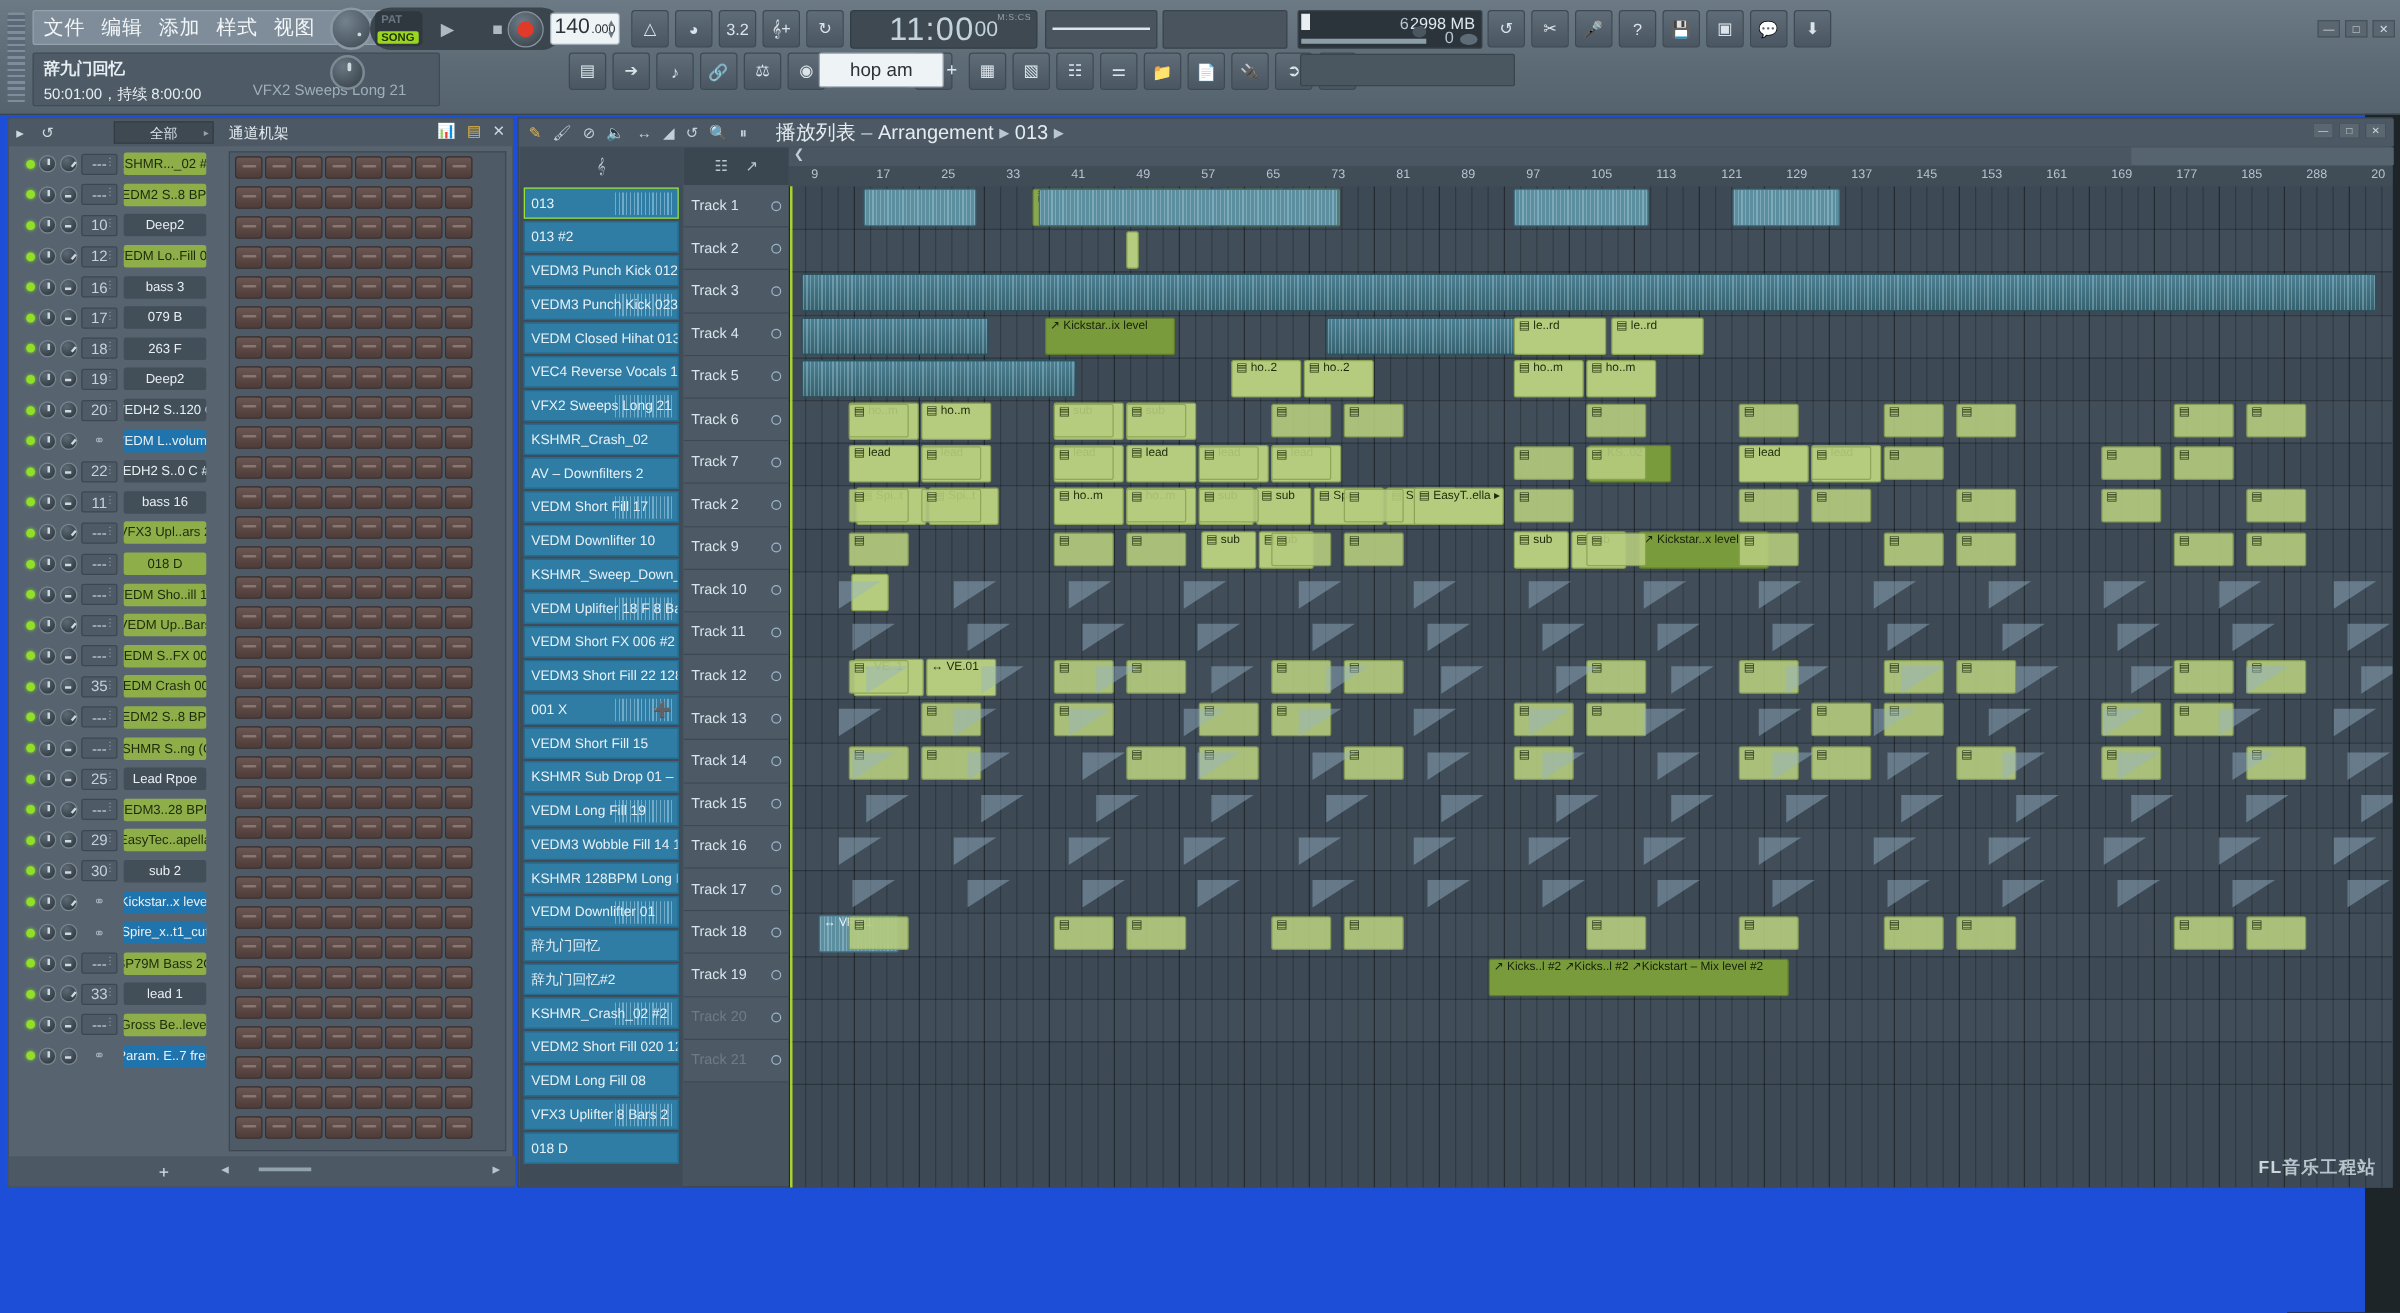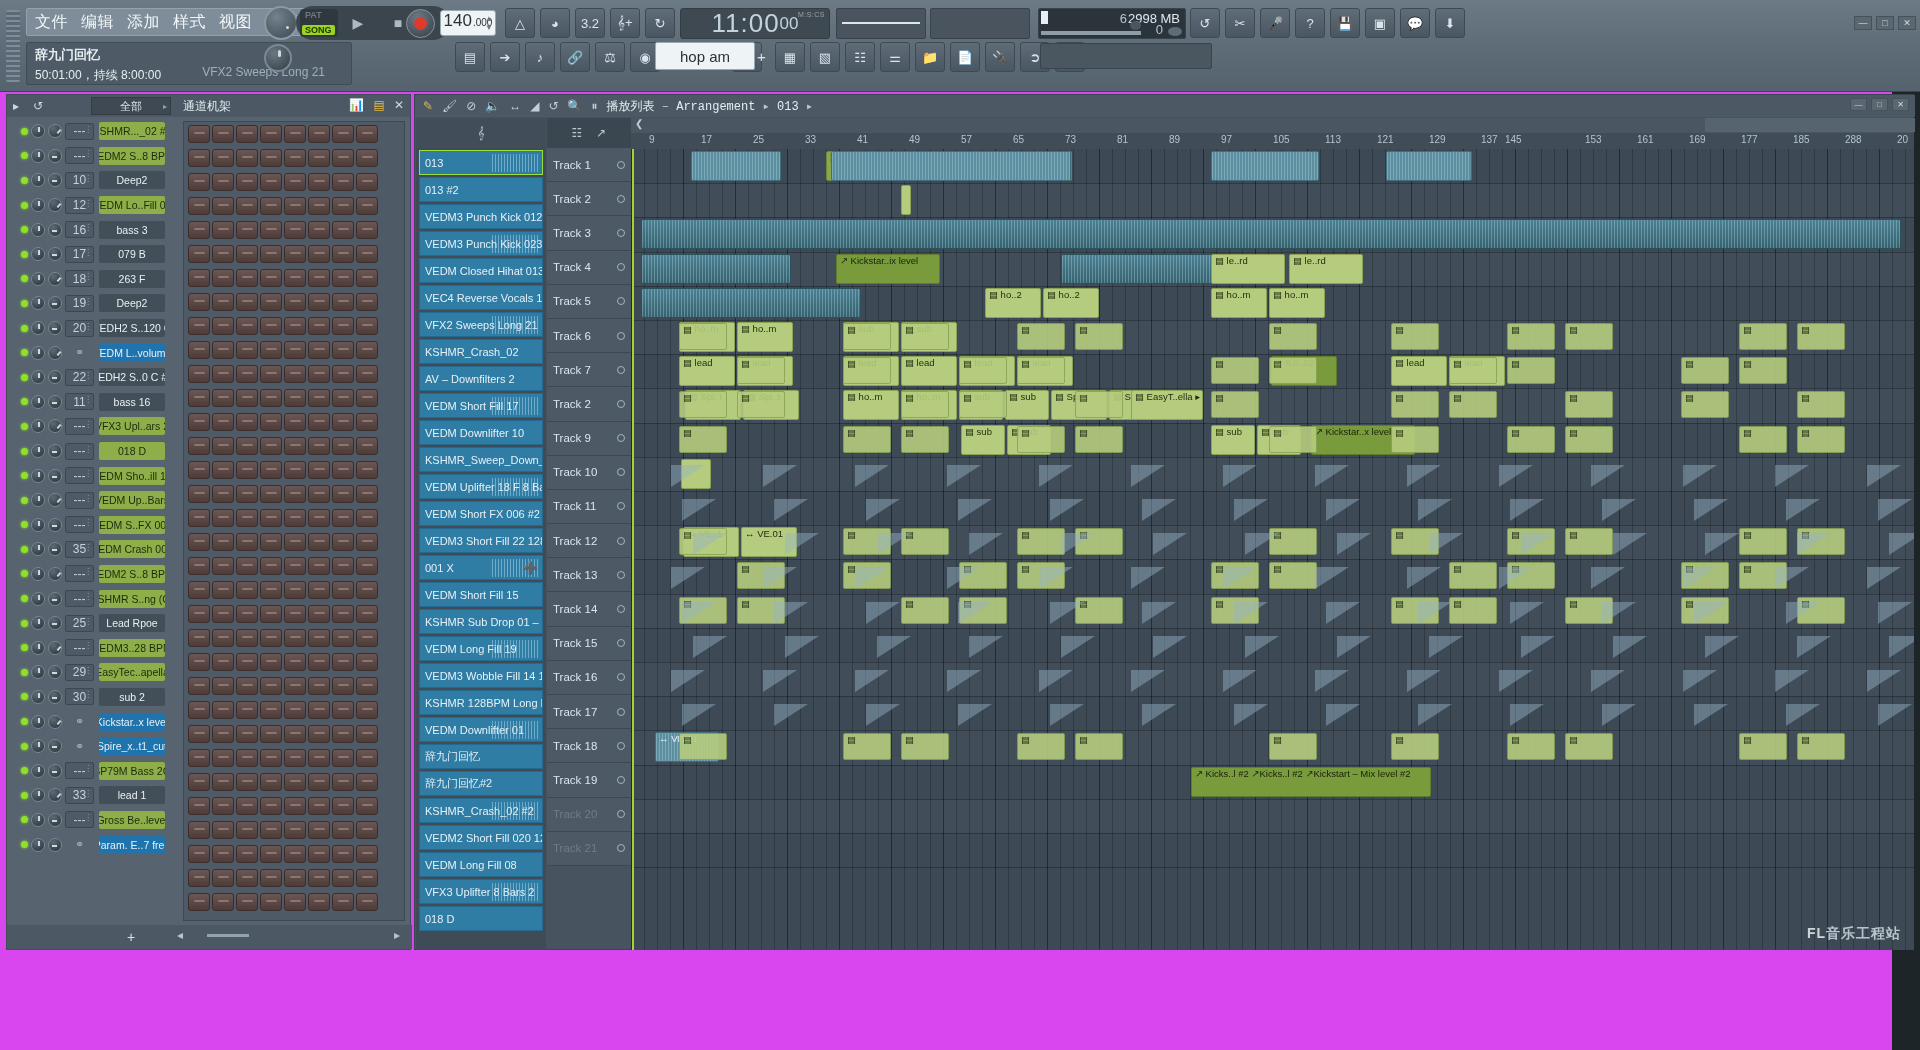--- a/index.html
+++ b/index.html
@@ -1,18 +1,18 @@
 <!DOCTYPE html>
 <html><head>
 <meta charset="utf-8">
 <style>
   * { box-sizing: border-box; margin:0; padding:0; }
   html,body{ width:1920px; height:1050px; overflow:hidden; background:#1d2529;
     font-family:"Liberation Sans","DejaVu Sans",sans-serif; }
-  .app{ position:relative; width:1892px; height:1050px; background:#d946ef; }
+  .app{ position:relative; width:1892px; height:1050px; background:#1d4ed8; }
 
   
   .topbar{ position:absolute; left:0; top:0; width:1920px; height:92px;
     background:linear-gradient(180deg,#6c7a86 0%,#5d6b77 55%,#55636e 100%);
     border-bottom:1px solid #3b464f; }
   .grip{ position:absolute; left:6px; top:10px; width:14px; height:72px;
     background:repeating-linear-gradient(180deg,#7e8d99 0 2px,#5b6875 2px 5px);
     border-radius:2px; }
   .menu{ position:absolute; left:26px; top:8px; height:28px; padding:0 8px;
     background:#7e8d99; border:1px solid #94a2ad; border-radius:2px;
@@ -119,21 +119,21 @@
   .rackFoot{ position:absolute; left:0; bottom:0; width:405px; height:24px; background:#4c5964;}
   .plus{ position:absolute; left:120px; top:4px; color:#d6e0e7; font-size:14px;}
 
   
   .pl{ position:absolute; left:414px; top:94px; width:1500px; height:856px;
     background:#475460; border:1px solid #3a454f; }
   .plHdr{ position:absolute; left:0; top:0; width:1500px; height:22px; background:#4c5964;
     display:flex; align-items:center; padding-left:8px; gap:9px;}
   .plHdr .ic{ color:#c3cfd8; font-size:12px;}
   .plHdr .pin{ color:#d9b861; }
-  .plTitle{ color:#e4ecf1; font-size:12px; font-family:Liberation Mono, monospace;}
+  .plTitle{ color:#e4ecf1; font-size:16px; margin-left:14px;}
   .plTitle em{ font-style:normal; color:#b9c7d1;}
   .plwctl{ position:absolute; right:6px; top:3px; display:flex; gap:4px;}
   .plwctl div{ width:17px;height:13px;background:#5a6670;border:1px solid #46525b;color:#cfd9e0;font-size:8px;
      display:flex;align-items:center;justify-content:center;}
 
   
   .clipList{ position:absolute; left:1px; top:23px; width:130px; height:832px; background:#3f4c57;
      overflow:hidden;}
   .clipHdrRow{ height:30px; display:flex; align-items:center; justify-content:center; gap:12px; background:#414e59;}
   .clipHdrRow span{ color:#b9c7d1; font-size:12px;}
@@ -1103,21 +1103,21 @@
         <div class="tick" style="left: 382px;">65</div>
         <div class="tick" style="left: 434px;">73</div>
         <div class="tick" style="left: 486px;">81</div>
         <div class="tick" style="left: 538px;">89</div>
         <div class="tick" style="left: 590px;">97</div>
         <div class="tick" style="left: 642px;">105</div>
         <div class="tick" style="left: 694px;">113</div>
         <div class="tick" style="left: 746px;">121</div>
         <div class="tick" style="left: 798px;">129</div>
         <div class="tick" style="left: 850px;">137</div>
-        <div class="tick" style="left: 874px; text-align: right;">145</div>
+        <div class="tick" style="left: 902px; text-align: right;">145</div>
         <div class="tick" style="left: 954px;">153</div>
         <div class="tick" style="left: 1006px;">161</div>
         <div class="tick" style="left: 1058px;">169</div>
         <div class="tick" style="left: 1110px;">177</div>
         <div class="tick" style="left: 1162px;">185</div>
         <div class="tick" style="left: 1214px;">288</div>
         <div class="tick" style="left: 1266px;">20</div>
       </div>
     <div class="grid" id="grid">
         <div class="lane" style="top: 0px;"></div>

